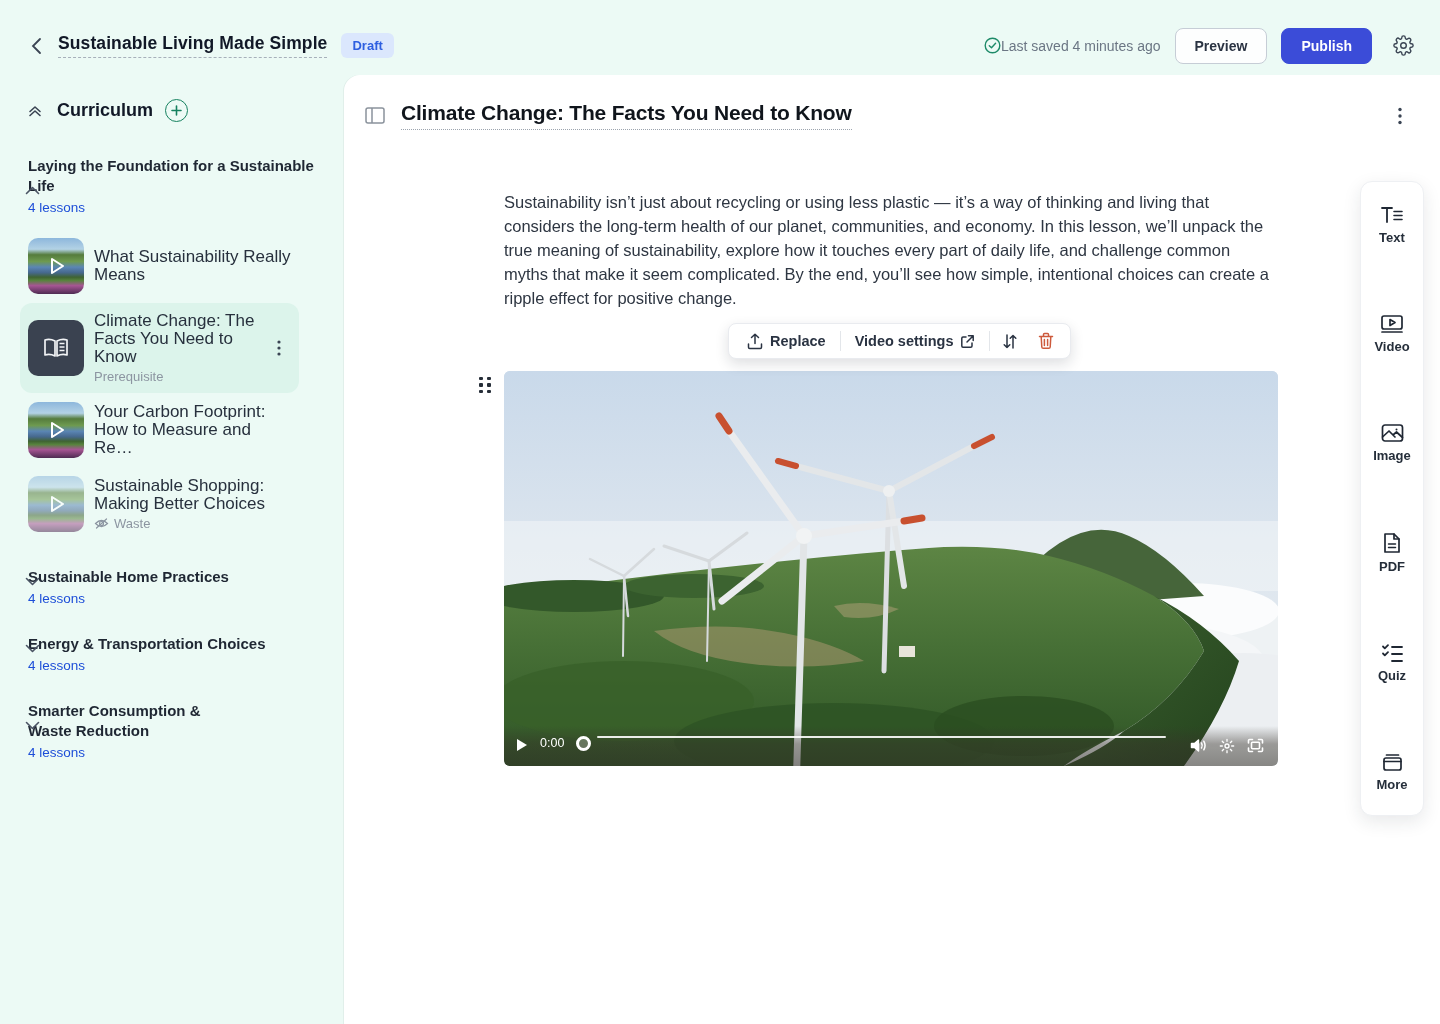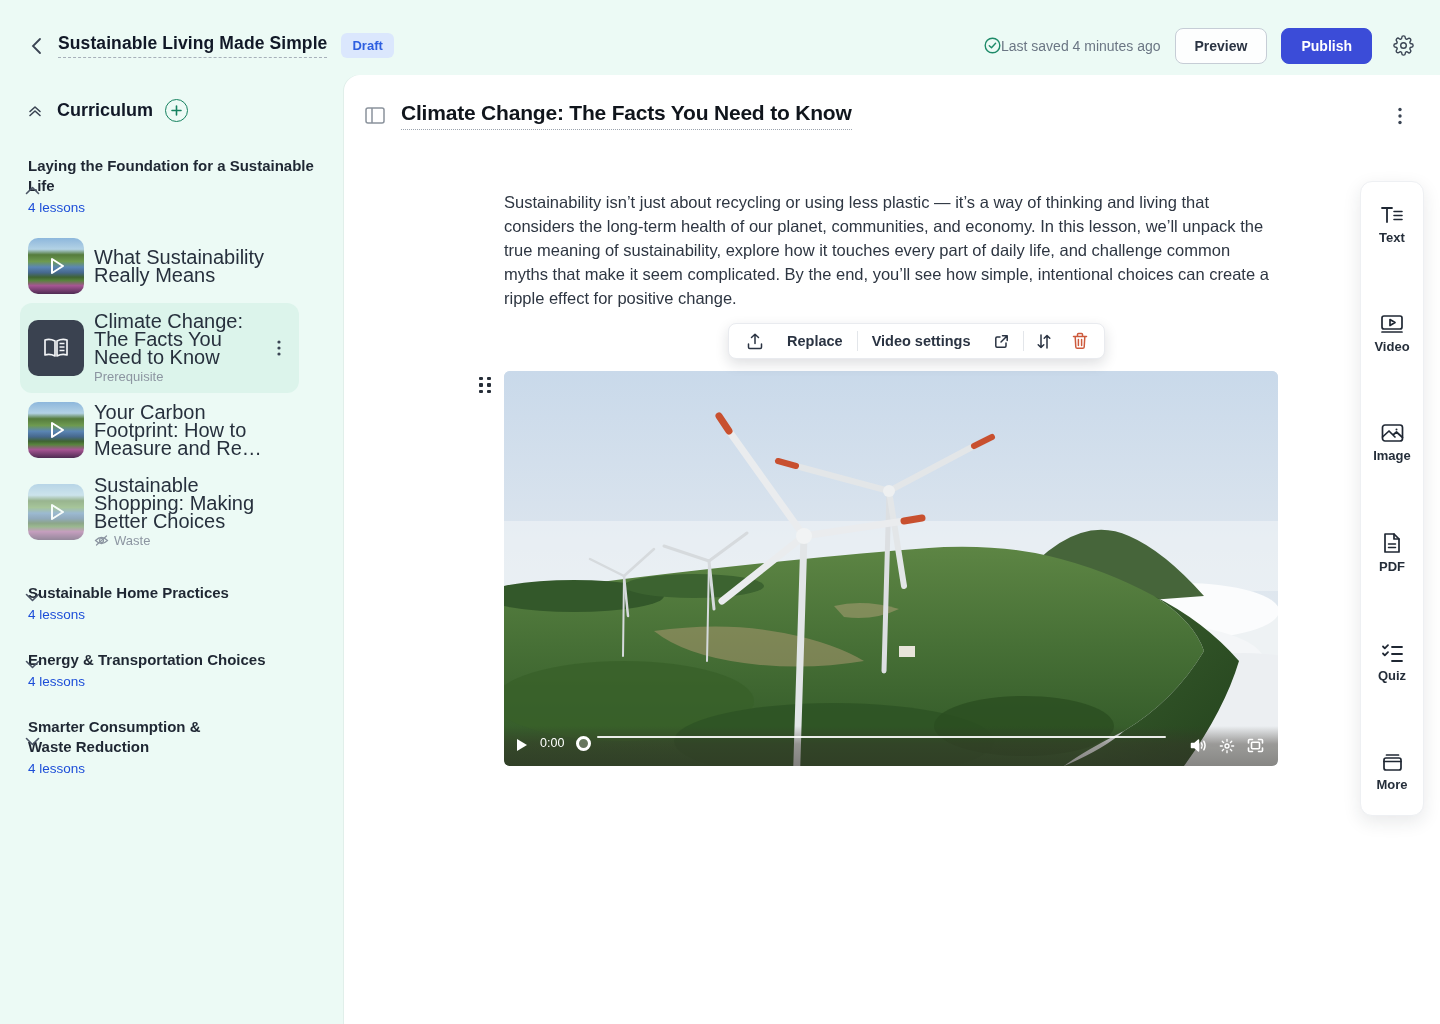--- a/index.html
+++ b/index.html
@@ -32,35 +32,35 @@
 
   .lesson-list { margin:14px 0 26px -8px; }
   .lesson-item { display:flex; align-items:center; padding:9px 8px; border-radius:12px; position:relative; cursor:pointer; width:279px; }
   .lesson-item.selected { background:#dcf4eb; }
   .thumb { width:56px; height:56px; border-radius:10px; flex-shrink:0; position:relative; overflow:hidden; }
   .thumb-park { background:linear-gradient(180deg,#8db7dc 0%,#b3d2e5 20%,#557c3c 30%,#6e9a50 42%,#5b86b4 52%,#46688d 62%,#3f6332 70%,#58833e 76%,#a65593 85%,#4e2b52 100%); }
   .thumb.dark { background:#3a4250; display:flex; align-items:center; justify-content:center; }
   .thumb.faded { opacity:.55; }
   .play-overlay { position:absolute; inset:0; display:flex; align-items:center; justify-content:center; }
   .lesson-body { margin-left:10px; flex:1; min-width:0; }
-  .lesson-title { font-size:20px; color:#27303d; line-height:18px; font-weight:500; }
+  .lesson-title { font-size:17px; color:#27303d; line-height:18px; font-weight:500; }
   .lesson-note { font-size:13px; color:#8c95a1; margin-top:3px; display:flex; align-items:center; gap:5px; }
   .kebab-btn { background:none; border:none; cursor:pointer; width:24px; height:24px; display:flex; align-items:center; justify-content:center; flex-shrink:0; }
 
   
   .editor-card { position:absolute; top:75px; left:344px; right:0; bottom:0; background:#ffffff; border-top-left-radius:16px; box-shadow:-1px 0 0 rgba(15,40,30,.05); }
   .editor-head { display:flex; align-items:center; padding:26px 26px 0 18px; }
   .panel-toggle { background:none; border:none; cursor:pointer; width:26px; height:24px; display:flex; align-items:center; justify-content:center; }
   .lesson-heading { font-size:21px; font-weight:700; letter-spacing:-.2px; color:#10151c; margin-left:13px; border-bottom:1.5px dotted #9ca4ae; padding-bottom:4px; }
   .editor-kebab { margin-left:auto; background:none; border:none; cursor:pointer; width:28px; height:28px; display:flex; align-items:center; justify-content:center; }
 
   .lesson-paragraph { margin:60px 0 0 160px; width:766px; font-size:16.5px; line-height:24px; color:#2e3642; }
 
   .block-toolbar { position:absolute; top:323px; left:728px; height:36px; background:#fff; border:1px solid #e9ebef; border-radius:8px; box-shadow:0 5px 14px rgba(20,30,45,.14); display:flex; align-items:center; padding:0 6px; z-index:5; }
-  .tool-item { display:flex; align-items:center; gap:24px; background:none; border:none; cursor:pointer; font-family:"Liberation Sans",sans-serif; font-size:14.5px; font-weight:600; color:#2a3342; padding:6px 12px; }
+  .tool-item { display:flex; align-items:center; gap:7px; background:none; border:none; cursor:pointer; font-family:"Liberation Sans",sans-serif; font-size:14.5px; font-weight:600; color:#2a3342; padding:6px 12px; }
   .tool-divider { width:1px; height:20px; background:#e3e6ea; margin:0 2px; }
   .tool-icon-btn { background:none; border:none; cursor:pointer; padding:6px 10px; display:flex; align-items:center; }
 
   .drag-handle { position:absolute; top:374px; left:477px; width:16px; height:22px; cursor:grab; display:grid; grid-template-columns:4px 4px; gap:3px 4px; align-content:center; justify-content:center; }
   .drag-handle span { width:3.5px; height:3.5px; background:#262e38; border-radius:1px; }
 
   .video-block { position:absolute; top:371px; left:504px; width:774px; height:395px; border-radius:6px; overflow:hidden; background:#cfdce8; }
   .video-scene { position:absolute; inset:0; }
   .video-controls { position:absolute; left:0; right:0; bottom:0; height:40px; background:linear-gradient(180deg,rgba(60,55,45,0) 0%,rgba(55,50,42,.45) 45%,rgba(50,46,40,.55) 100%); display:flex; align-items:flex-start; padding:10px 12px 0 10px; gap:8px; }
   .vc-btn { background:none; border:none; cursor:pointer; display:flex; align-items:center; justify-content:center; padding:2px; }

